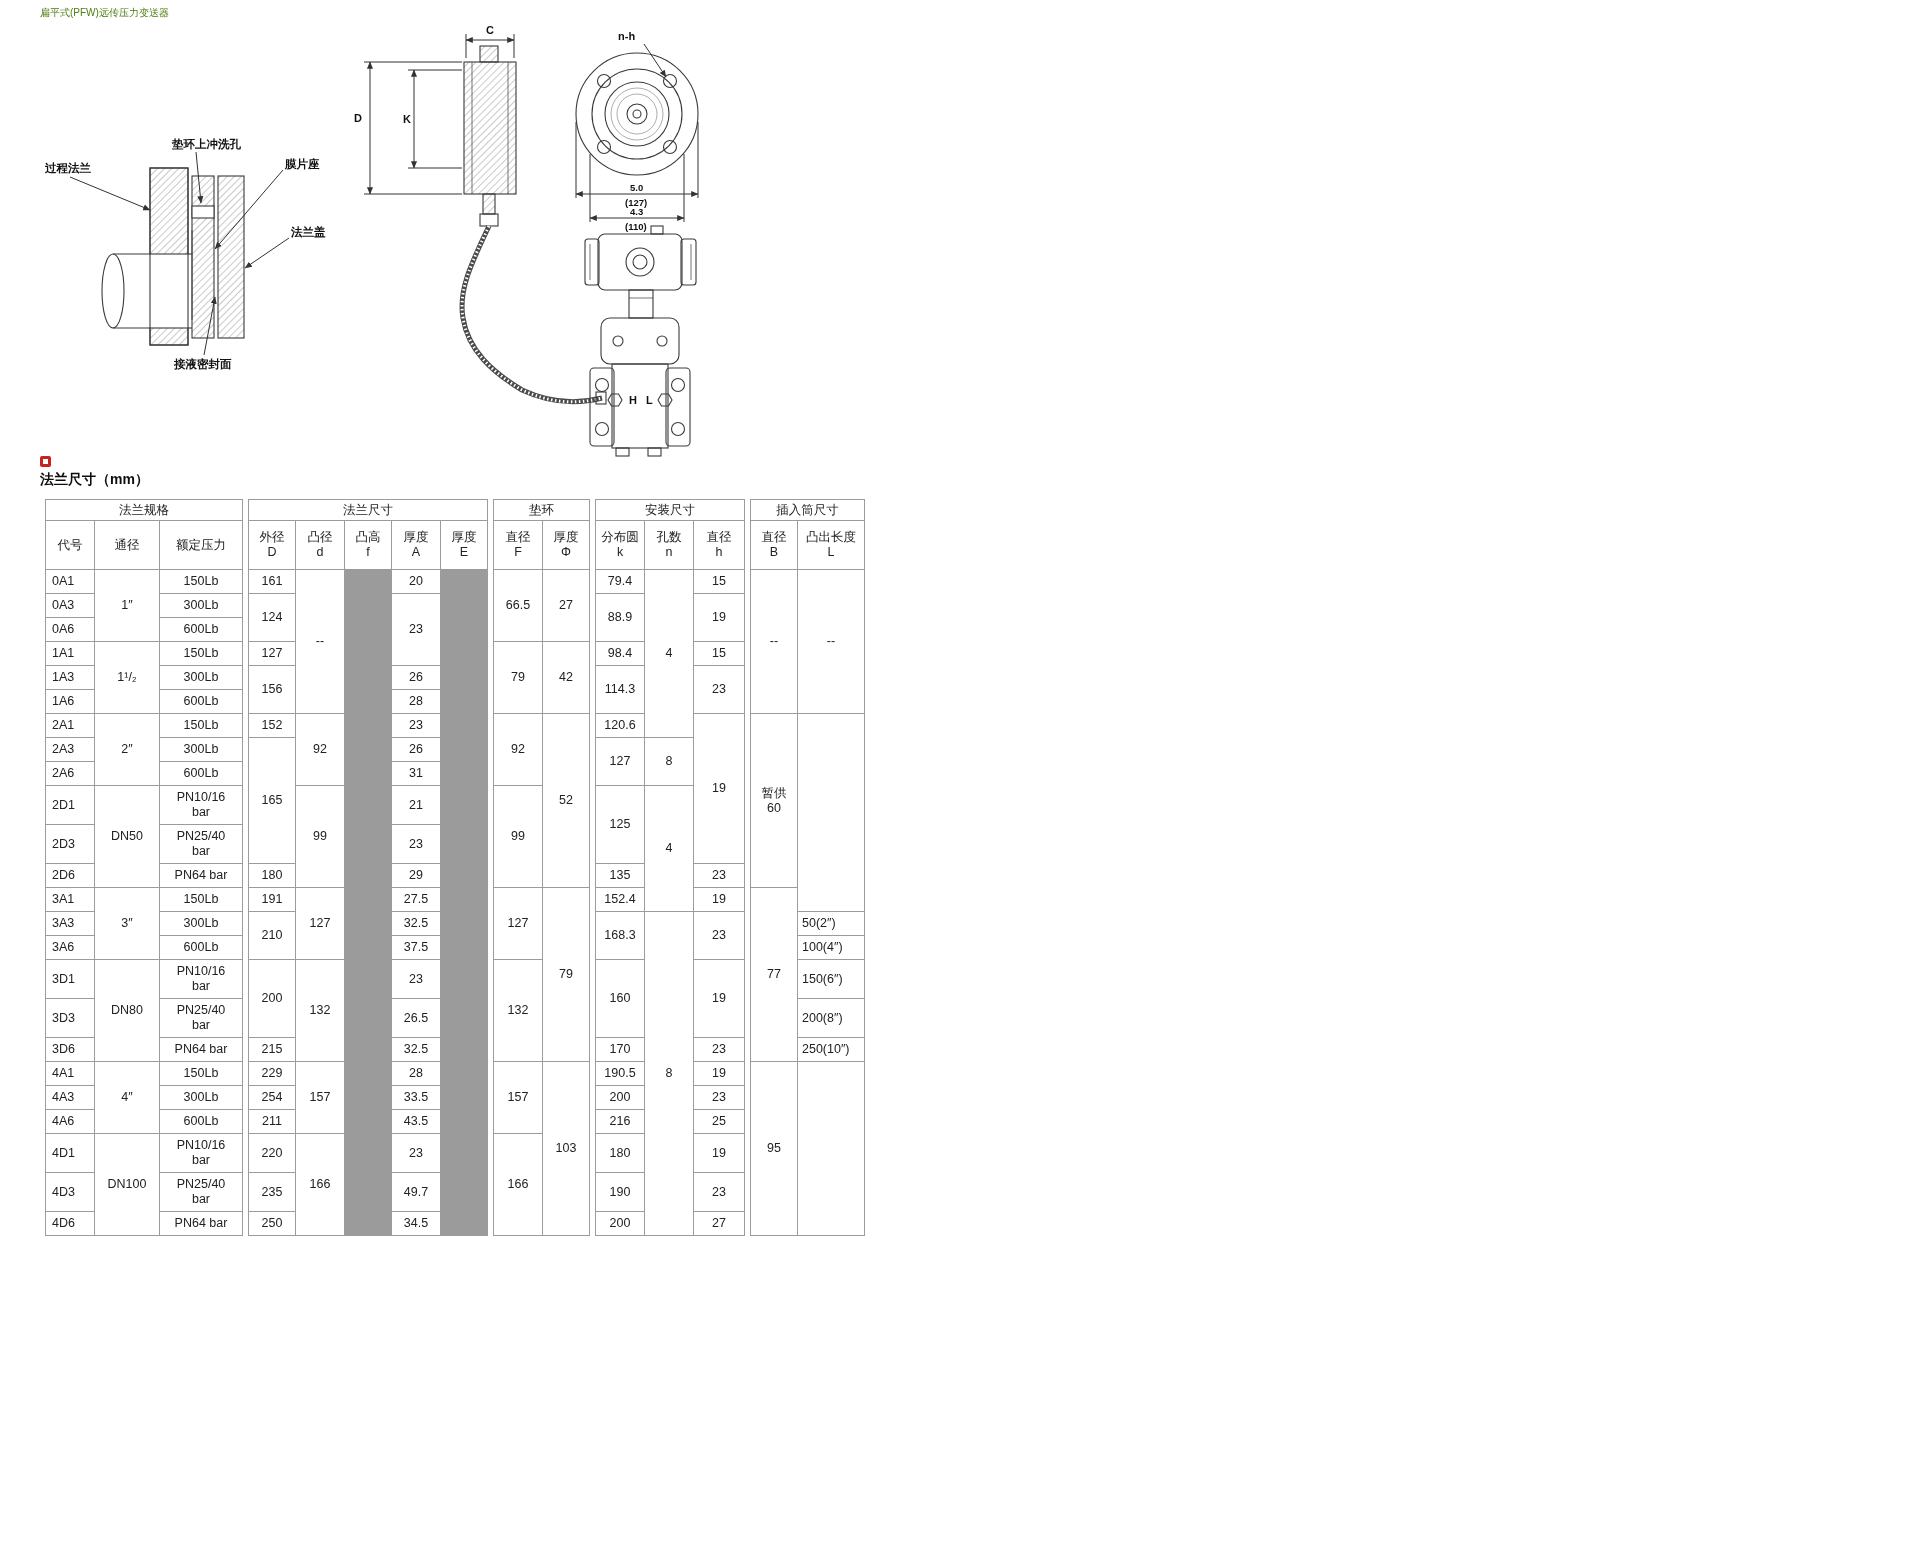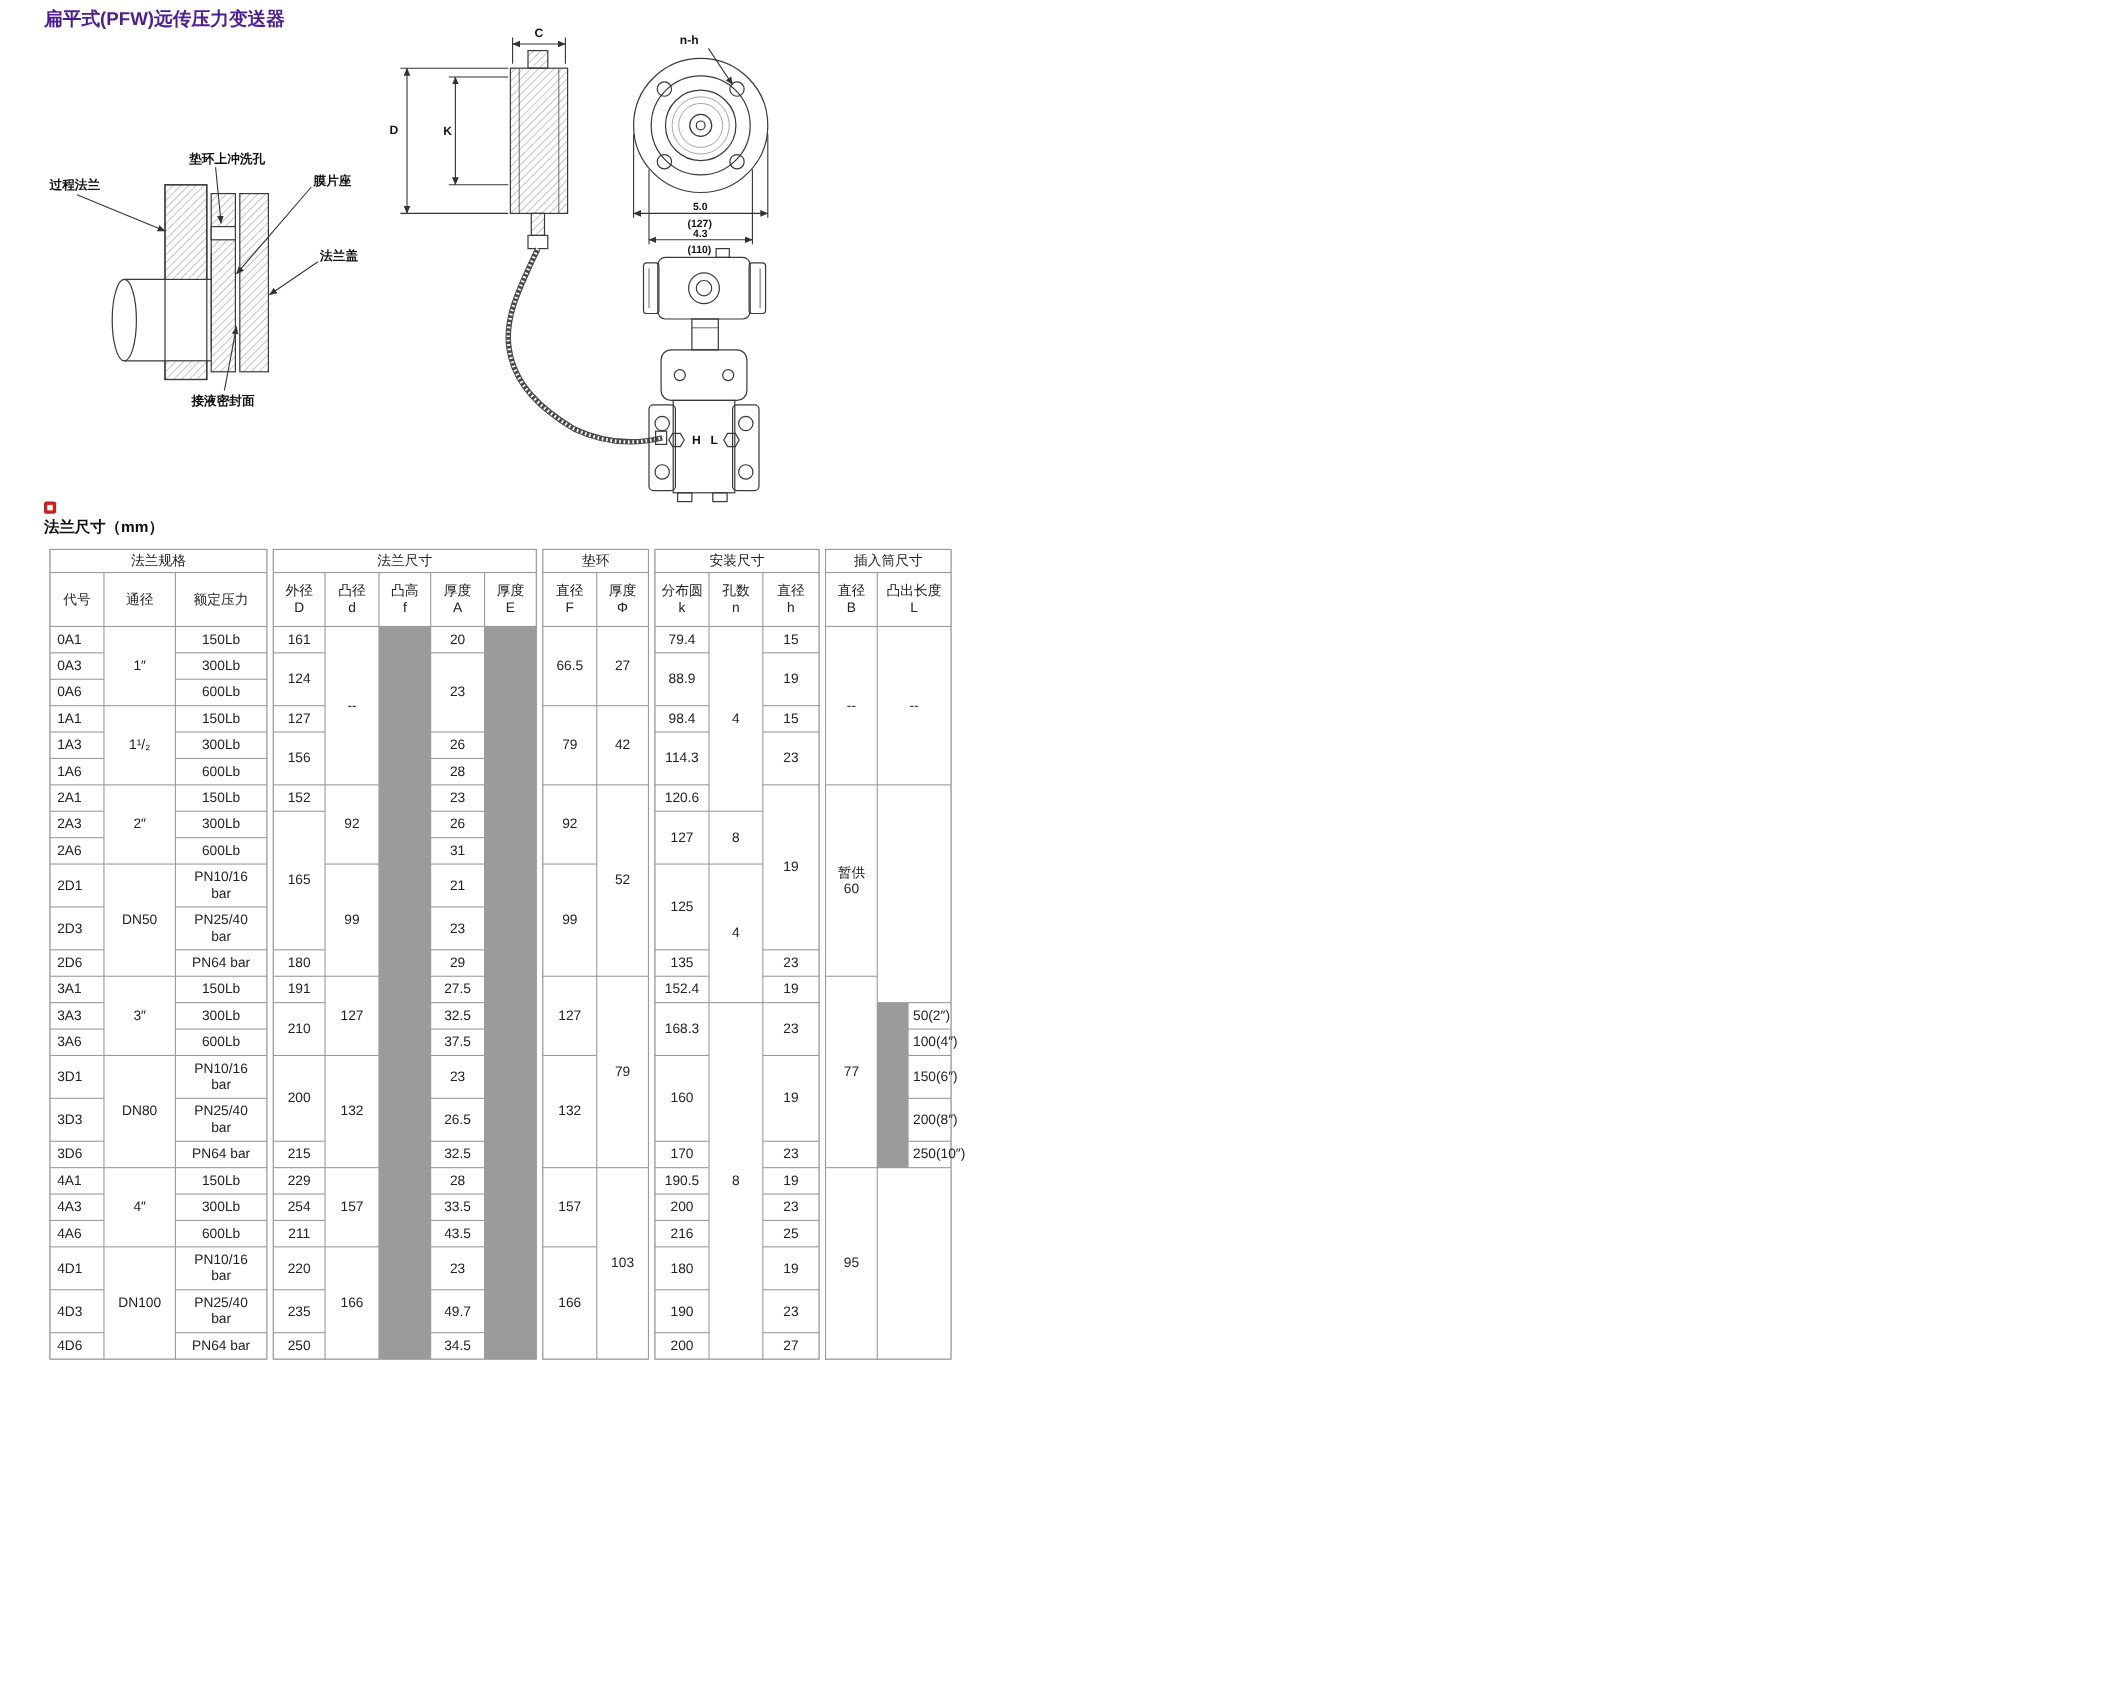--- a/index.html
+++ b/index.html
@@ -1,36 +1,36 @@
 <!DOCTYPE html>
 <html><head>
 <meta charset="utf-8">
 <style>
   * { margin:0; padding:0; box-sizing:border-box; }
   html,body { background:#fff; }
   body { width:1920px; height:1542px; position:relative; overflow:hidden;
          font-family:"Liberation Sans","DejaVu Sans",sans-serif; color:#1a1a1a; }
-  .page-title { position:absolute; left:40px; top:6px; font-size:17px; font-weight:bold; color:#4c1d95; }
+  .page-title { position:absolute; left:40px; top:6px; font-size:10px; font-weight:normal; color:#4d7c0f; }
   .drawing-svg { position:absolute; left:0; top:0; }
   .sec-icon { position:absolute; left:40px; top:456px; width:11px; height:11px; background:#c9221e; border-radius:2px; }
   .sec-icon > div { width:5px; height:5px; background:#fff; margin:3px; }
   .sec-title { position:absolute; left:40px; top:471px; font-size:14px; font-weight:bold; color:#0d0d0d; }
   .tablewrap { position:absolute; left:45px; top:499px; display:flex; gap:5px; align-items:flex-start; }
   .grid { display:grid; gap:1px; background:#9b9b9b; border:1px solid #9b9b9b;
           grid-template-rows:20px 48px repeat(9,23px) 38px 38px repeat(4,23px) 38px 38px repeat(4,23px) 38px 38px 23px; }
   .g1 { grid-template-columns:48px 64px 82px; }
   .g2 { grid-template-columns:46px 48px 46px 48px 46px; }
   .g3 { grid-template-columns:48px 46px; }
   .g4 { grid-template-columns:48px 48px 50px; }
   .g5 { grid-template-columns:46px 66px; }
   .c,.th,.tg { background:#fff; display:flex; align-items:center; justify-content:center;
                font-size:12.5px; line-height:1.2; white-space:pre-line; text-align:center; color:#222; }
   .tg { font-size:12.5px; }
   .code { justify-content:flex-start; padding-left:6px; text-align:left; }
-  .cl { justify-content:flex-start; padding-left:4px; text-align:center;margin-left:28px; }
+  .cl { justify-content:flex-start; padding-left:4px; text-align:center; }
   svg text { fill:#111; }
   .zh { font-size:11.5px; font-weight:600; }
   .dim { font-size:11px; font-weight:bold; }
   .dims { font-size:9.5px; font-weight:bold; }
 </style>
 </head>
 <body>
 
 <div class="page-title">扁平式(PFW)远传压力变送器</div>
 

